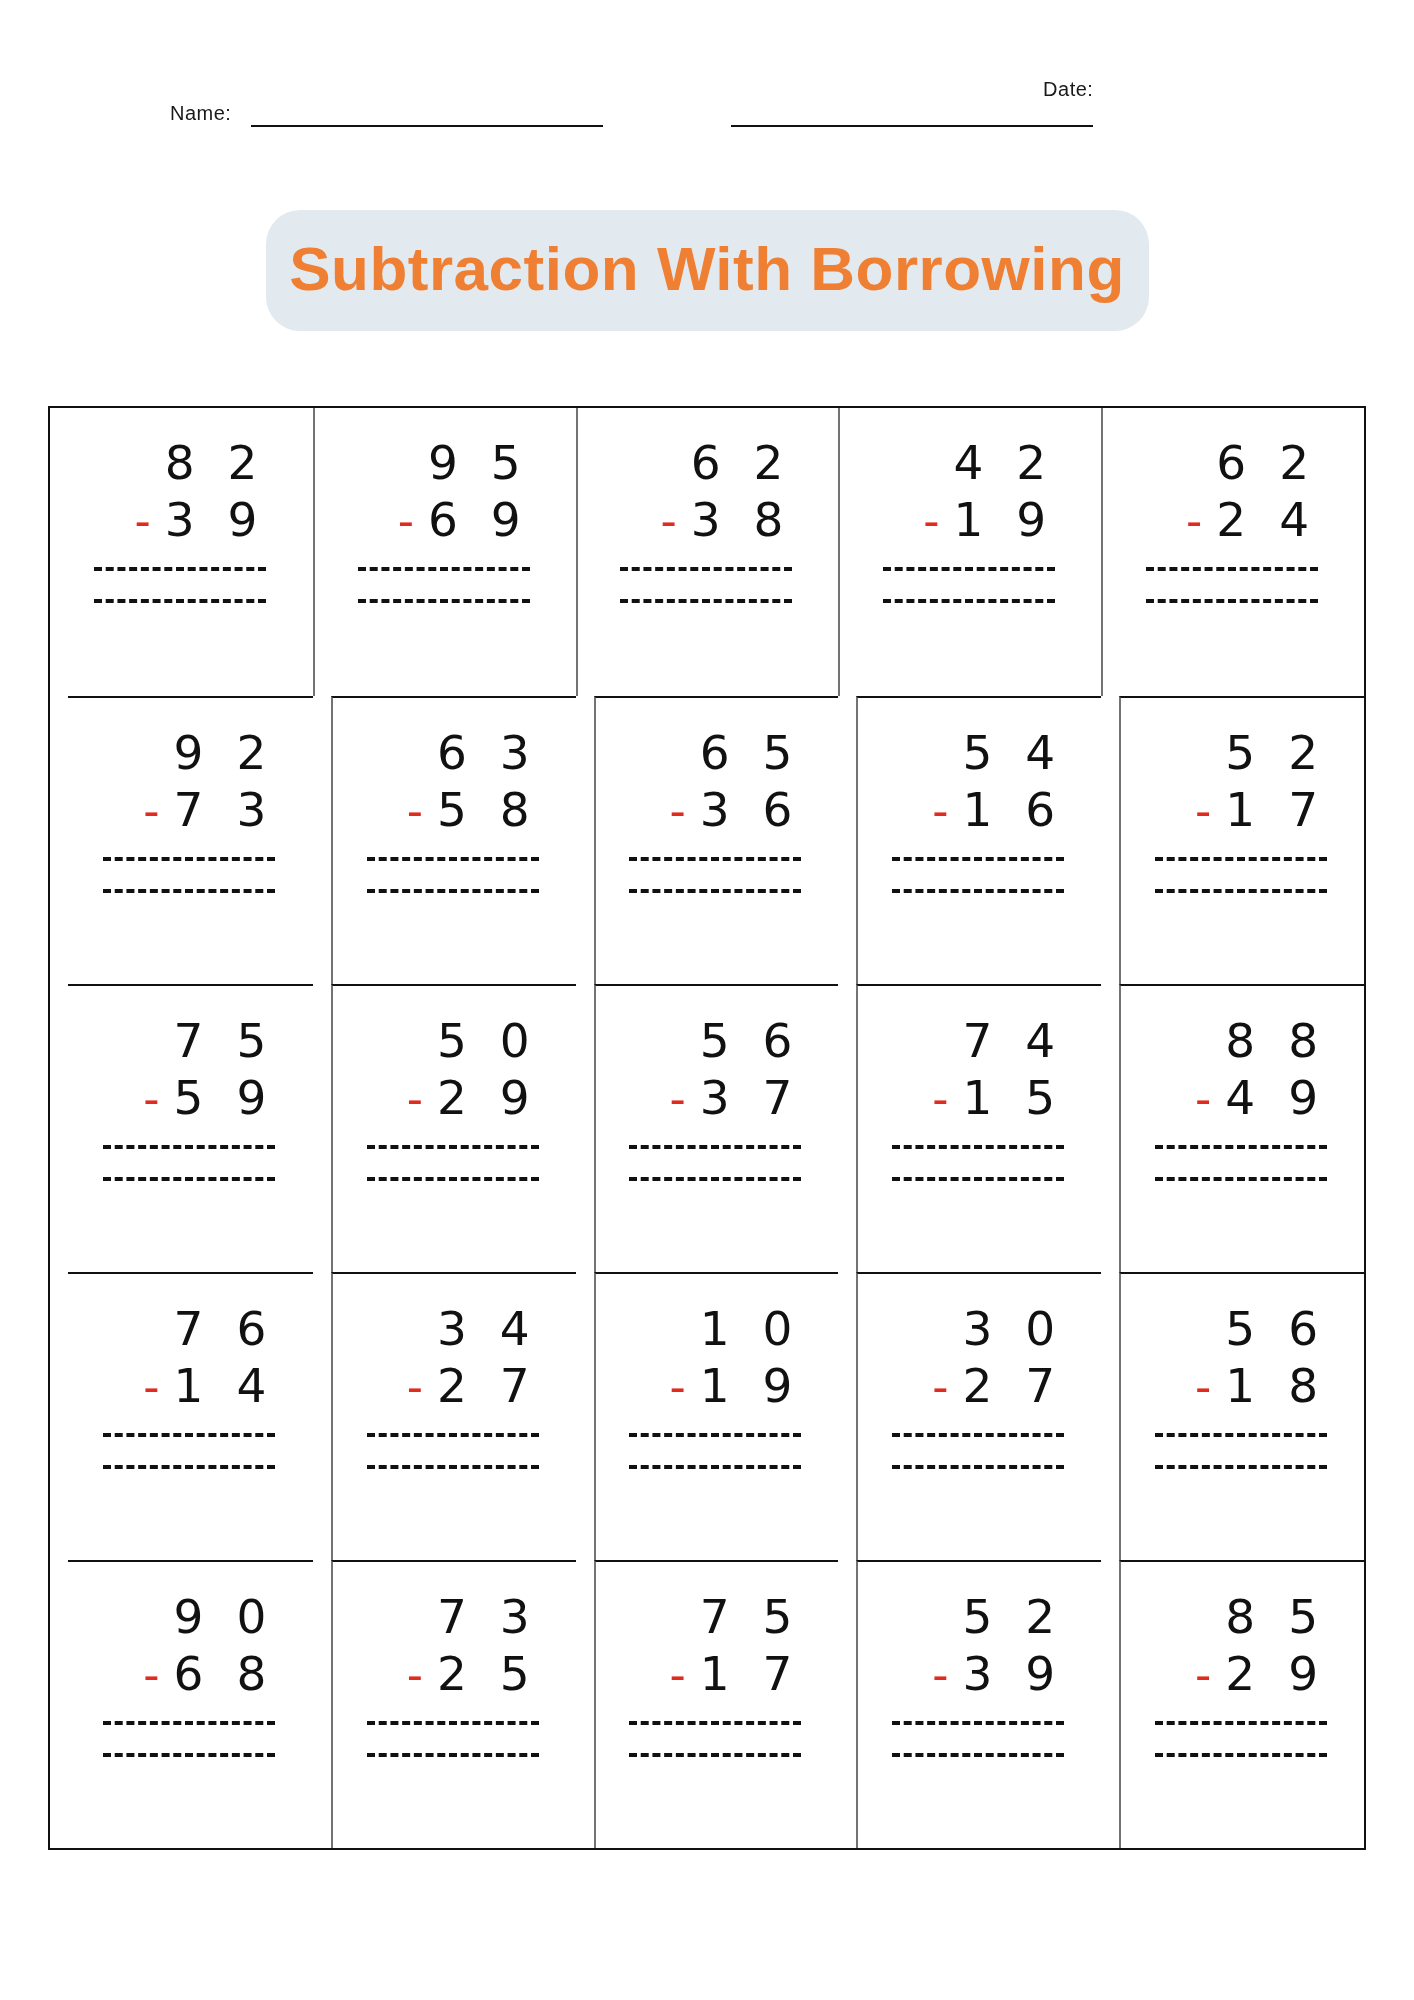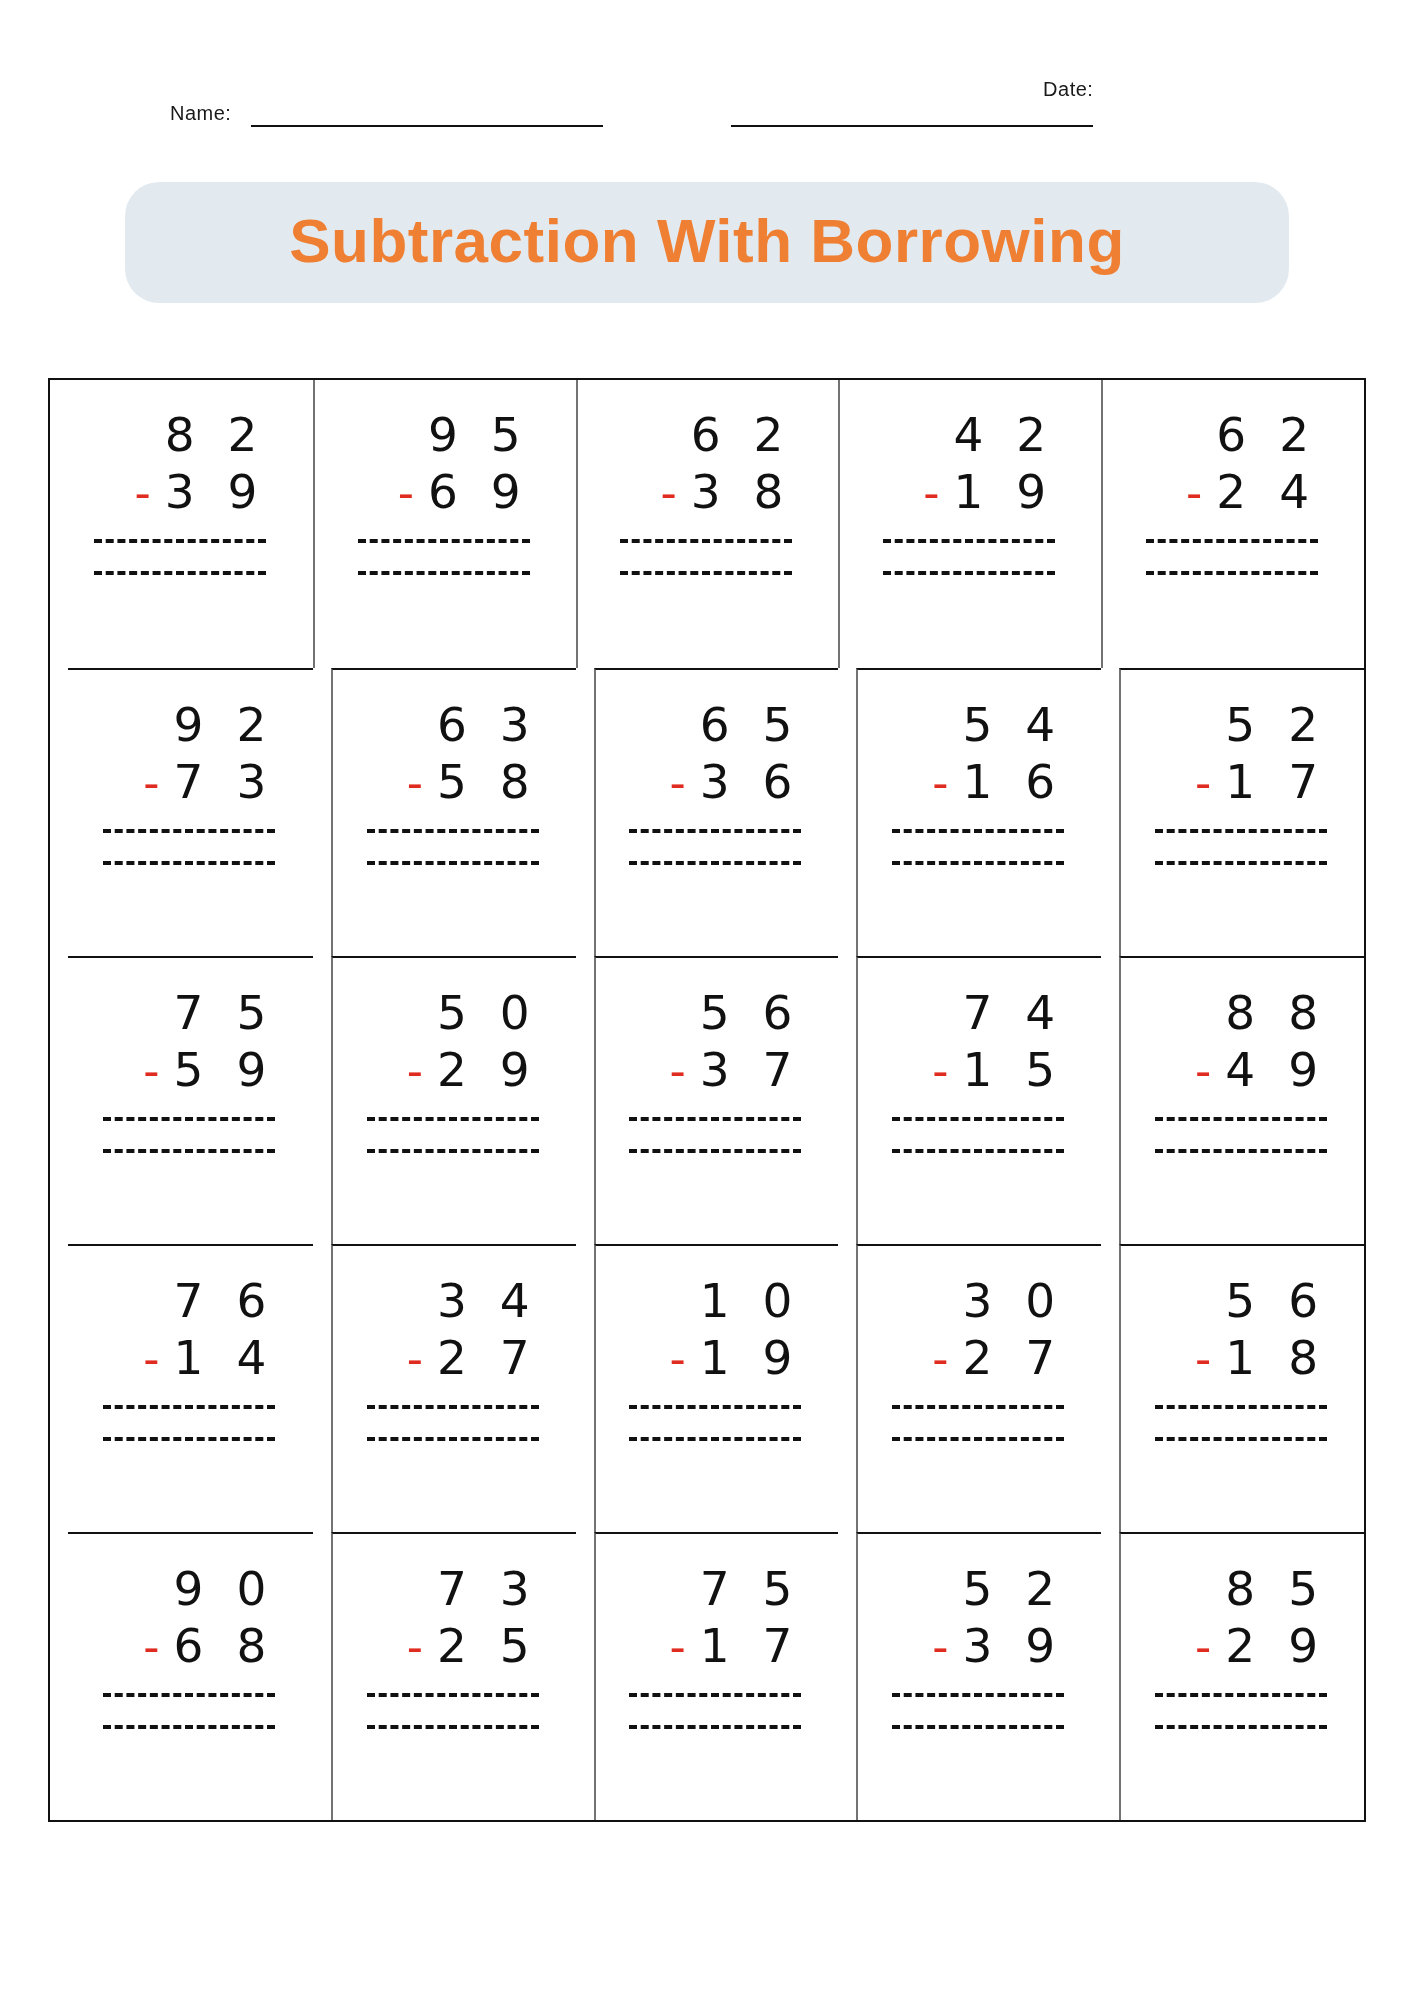--- a/index.html
+++ b/index.html
@@ -43,22 +43,22 @@
   .field.date {
     margin-left: 108px;
     flex-direction: column;
   }
   .field.date .field-line {
     width: 362px;
   }
 
   
   .title-wrap {
-    margin: 55px auto 0 auto;
-    width: 1164px;
+    margin: 83px auto 0 auto;
+    width: 883px;
   }
   .title-pill {
     background: #e2eaf0;
     border-radius: 34px;
     padding: 26px 20px 30px 20px;
     text-align: center;
   }
   .title-text {
     font-size: 62px;
     font-weight: bold;

